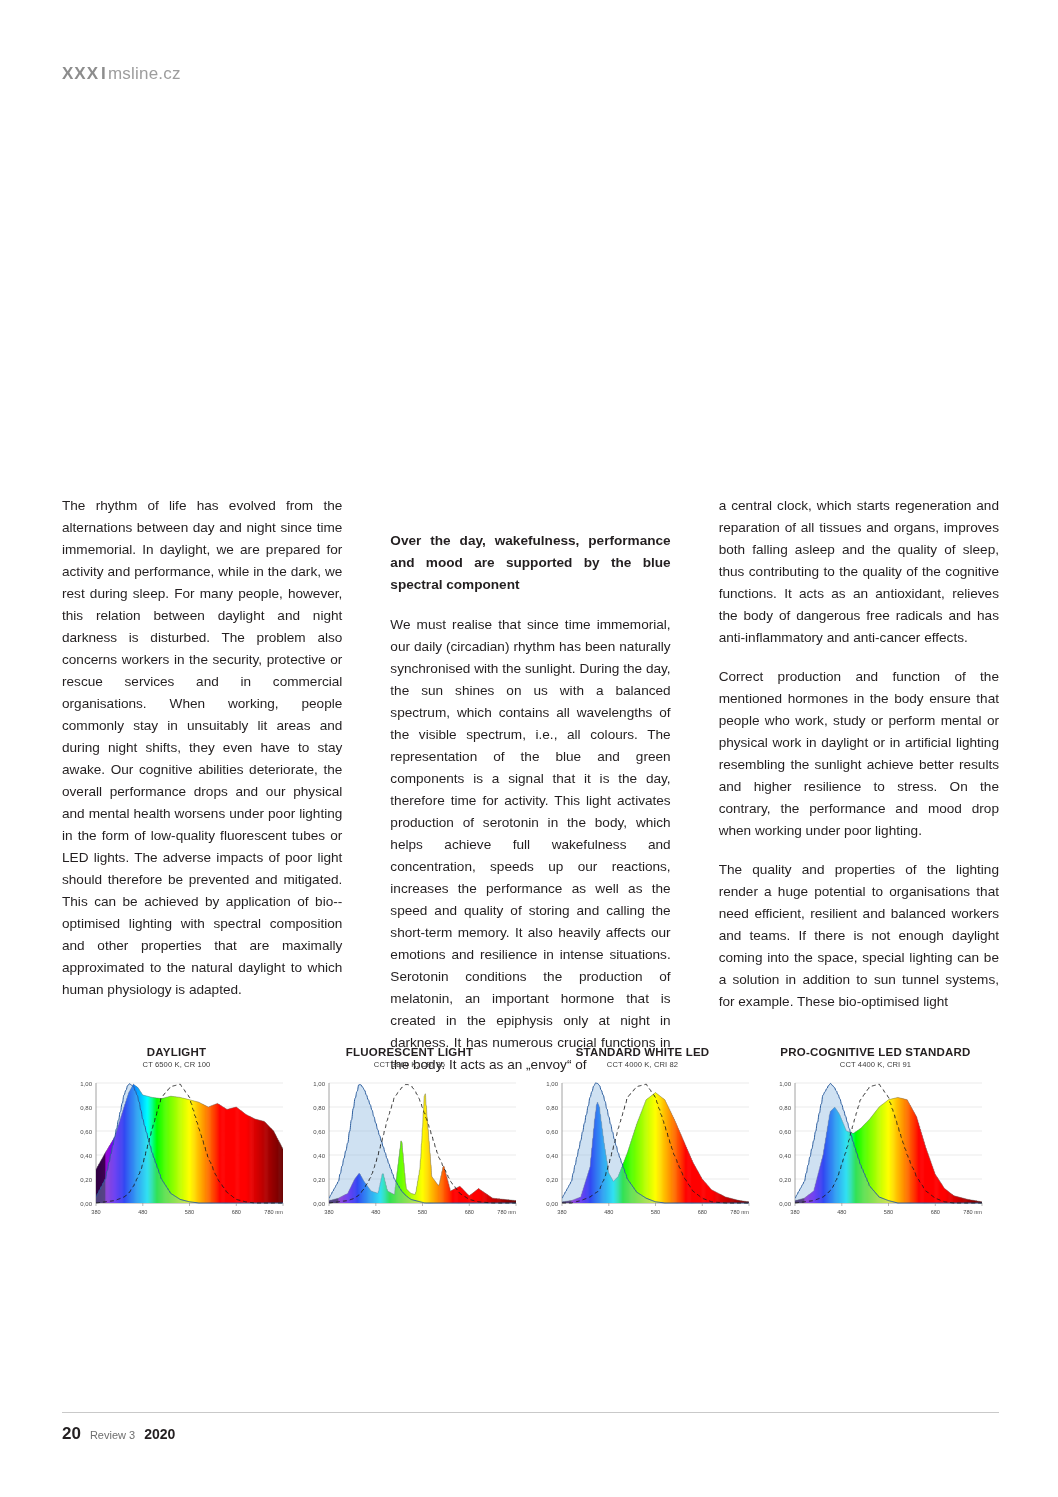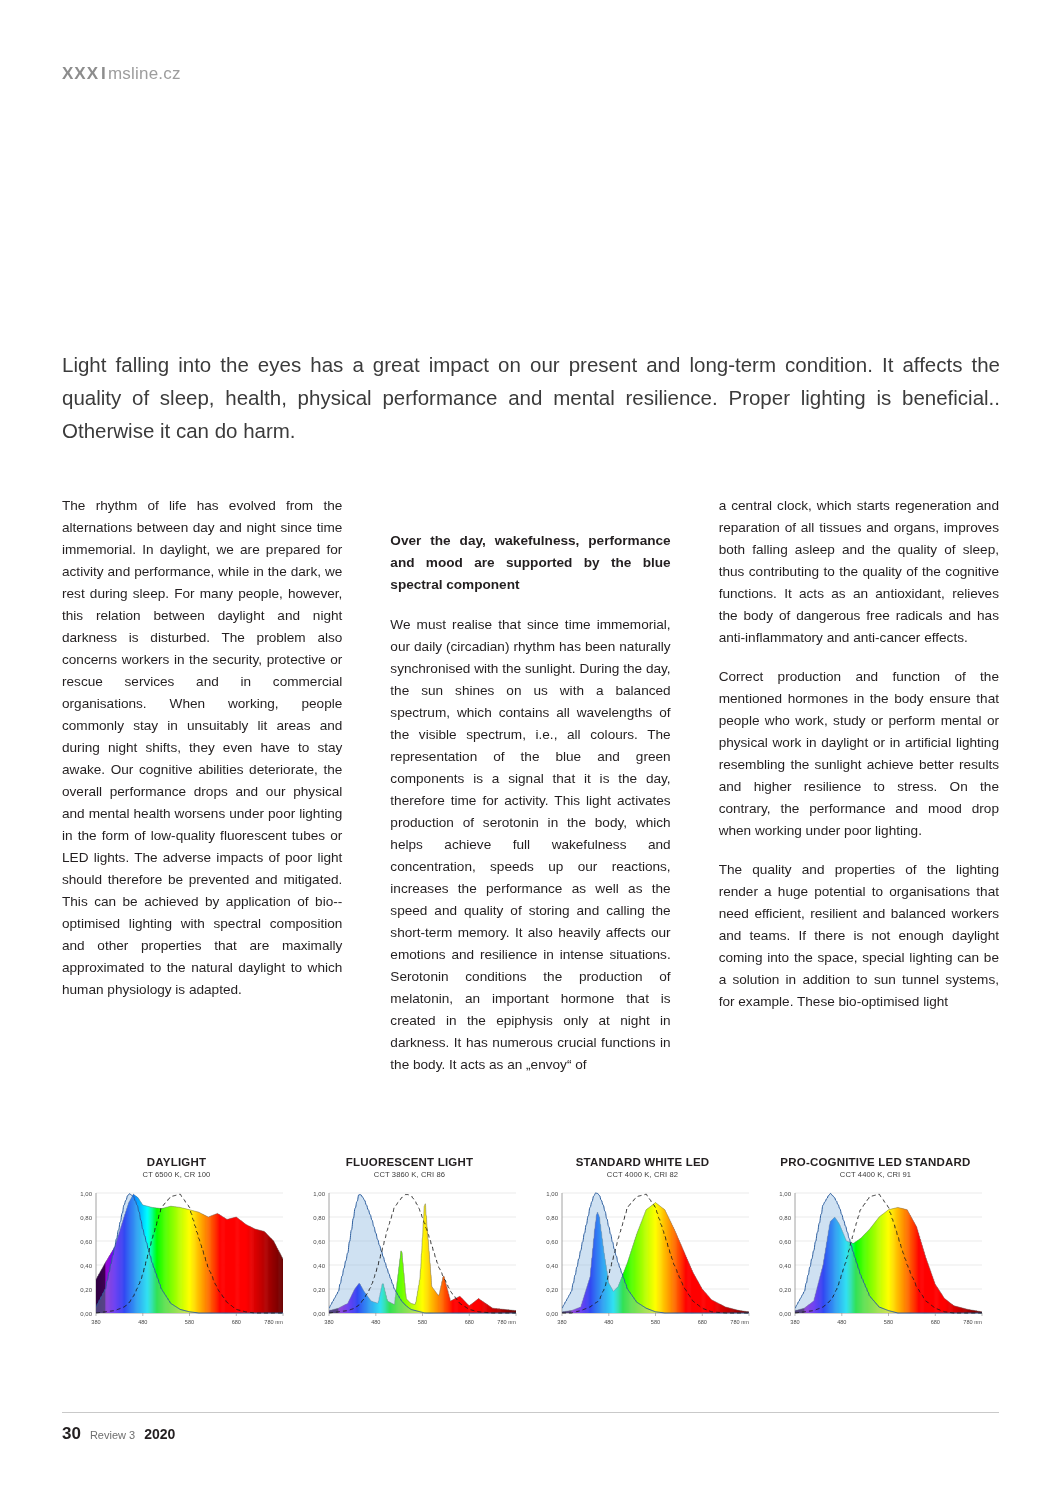--- a/index.html
+++ b/index.html
@@ -88,21 +88,21 @@
   }
   .col p.sub {
     font-weight: bold;
     margin-bottom: 18px;
     margin-top: 35px;
   }
   
   .figure {
     position: absolute;
     left: 62px;
-    top: 1156px;
+    top: 1046px;
     width: 937px;
   }
   .charts {
     display: flex;
     gap: 4px;
   }
   .chart-block {
     width: 229px;
     text-align: center;
   }
@@ -169,21 +169,20 @@
 </head>
 <body>
 
 <div class="page">
 
   <div class="masthead">
     <span class="xxx">XXX</span><span class="bar">I</span><span class="site">msline.cz</span>
   </div>
 
 
-  <div class="standfirst">Light falling into the eyes has a great impact on our present and long-term condition. It affects the quality of sleep, health, physical performance and mental resilience. Proper lighting is beneficial.. Otherwise it can do harm.</div>
 
   <div class="columns">
     <div class="col">
       <p>The rhythm of life has evolved from the alternations between day and night since time immemorial. In daylight, we are prepared for activity and performance, while in the dark, we rest during sleep. For many people, however, this relation between daylight and night darkness is disturbed. The problem also concerns workers in the security, protective or rescue services and in commercial organisations. When working, people commonly stay in unsuitably lit areas and during night shifts, they even have to stay awake. Our cognitive abilities deteriorate, the overall performance drops and our physical and mental health worsens under poor lighting in the form of low-quality fluorescent tubes or LED lights. The adverse impacts of poor light should therefore be prevented and mitigated. This can be achieved by application of bio--optimised lighting with spectral composition and other properties that are maximally approximated to the natural daylight to which human physiology is adapted.</p>
     </div>
     <div class="col">
       <p class="sub">Over the day, wakefulness, performance and mood are supported by the blue spectral component</p>
       <p>We must realise that since time immemorial, our daily (circadian) rhythm has been naturally synchronised with the sunlight. During the day, the sun shines on us with a balanced spectrum, which contains all wavelengths of the visible spectrum, i.e., all colours. The representation of the blue and green components is a signal that it is the day, therefore time for activity. This light activates production of serotonin in the body, which helps achieve full wakefulness and concentration, speeds up our reactions, increases the performance as well as the speed and quality of storing and calling the short-term memory. It also heavily affects our emotions and resilience in intense situations. Serotonin conditions the production of melatonin, an important hormone that is created in the epiphysis only at night in darkness. It has numerous crucial functions in the body. It acts as an „envoy“ of</p>
     </div>
     <div class="col">
@@ -1154,18 +1153,18 @@
               <line x1="221.0" x2="221.0" y1="130" y2="133" stroke="#8a8a8a" stroke-width="0.6"></line>
               <text x="221.0" y="141" text-anchor="end" font-size="5.6" fill="#4a4a4a">780 nm</text>
             </svg></div>
       </div>
     </div>
   </div>
 
 
   <div class="footer-rule"></div>
   <div class="folio">
-    <span class="num">30</span>
+    <span class="num">20</span>
     <span class="rev">Review 3</span>
     <span class="year">2020</span>
   </div>
 
 </div>
 
 </body></html>

